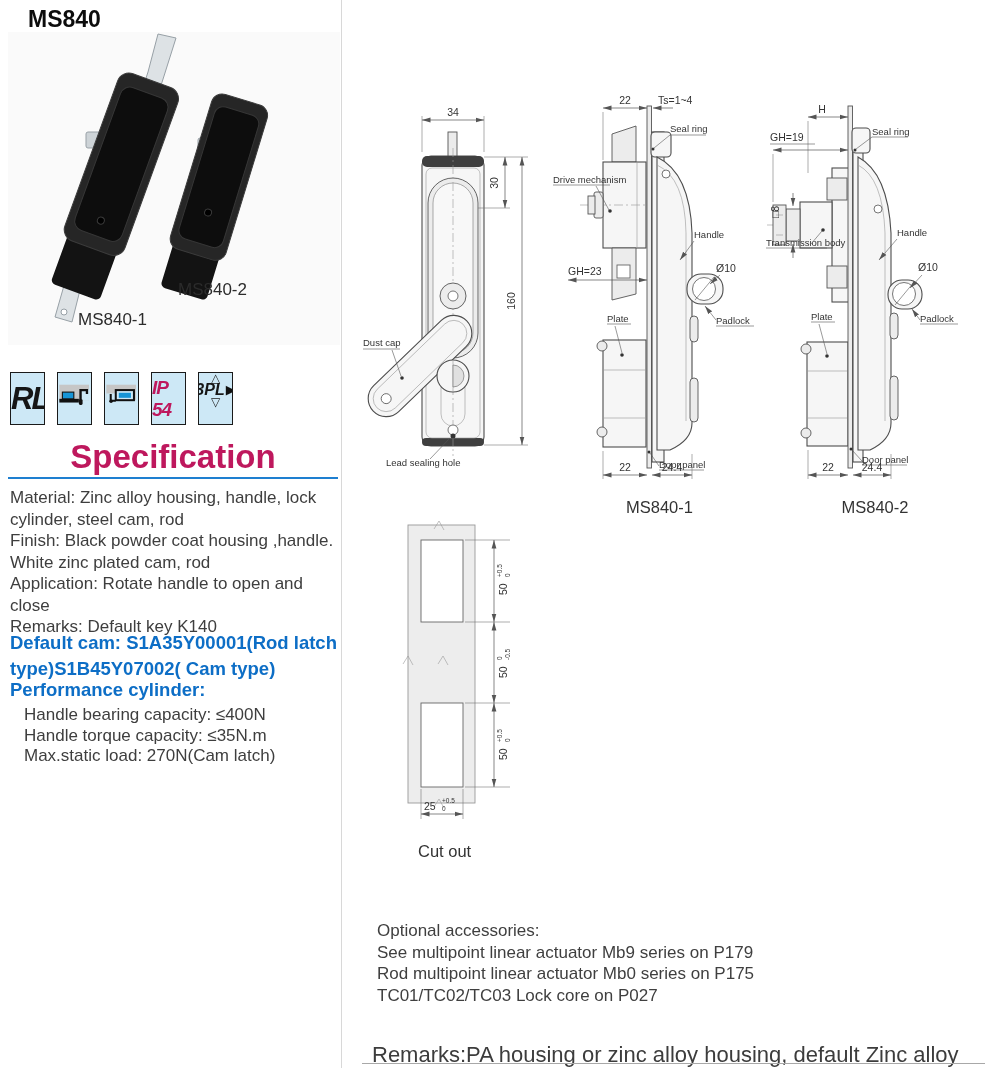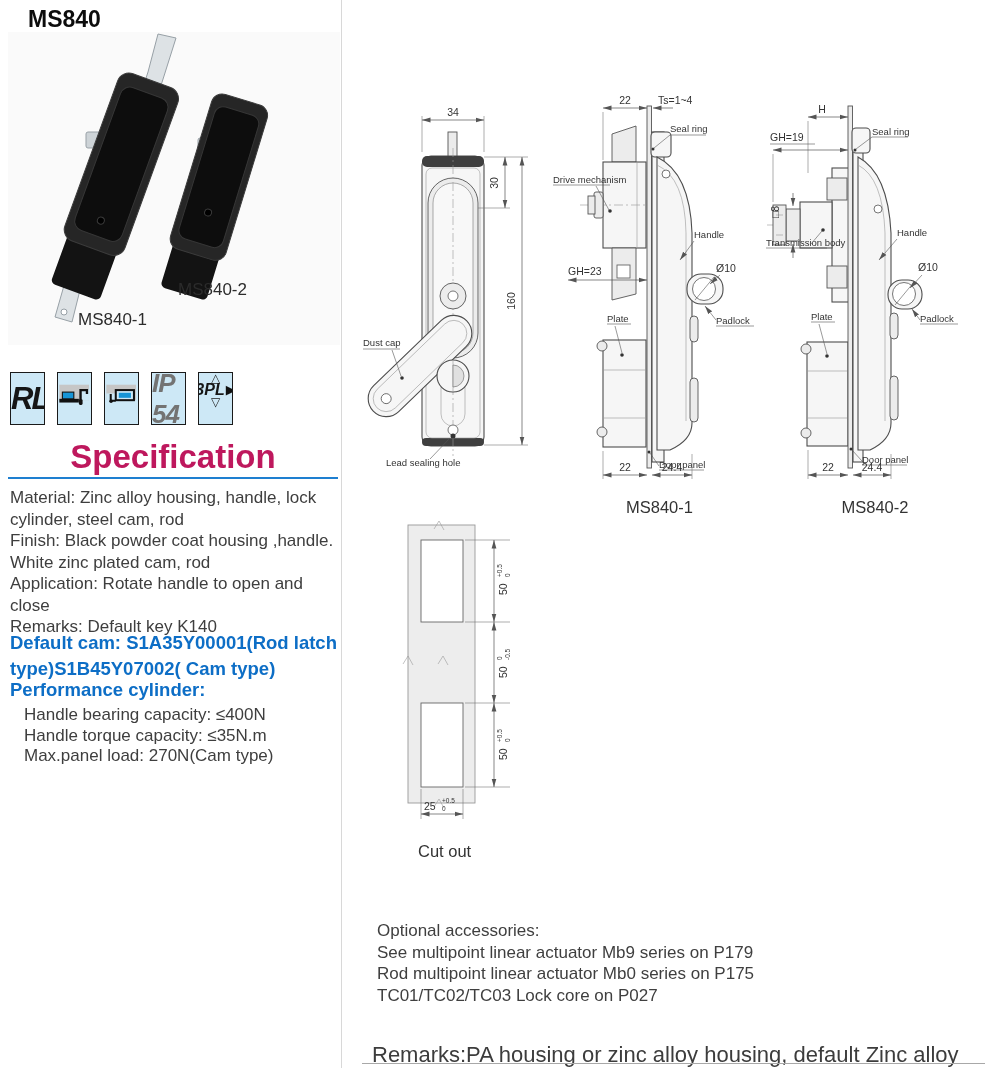--- a/index.html
+++ b/index.html
@@ -8,21 +8,21 @@
   
   .vdivider{position:absolute;left:341px;top:0;width:1px;height:1068px;background:#d8d8d8;}
   .title{position:absolute;left:28px;top:6px;font-size:23px;font-weight:bold;color:#0c0c0c;}
   .photo{position:absolute;left:8px;top:32px;width:332px;height:313px;background:#fafafa;}
   .photo svg{display:block;}
   .photo-label{font-size:17px;fill:#2b2b2b;}
   .badges{position:absolute;left:10px;top:372px;display:flex;gap:12px;}
   .badge{width:35px;height:53px;box-sizing:border-box;border:1.7px solid #1a1a1a;background:#cde8f6;
          display:flex;align-items:center;justify-content:flex-start;overflow:hidden;font-style:italic;}
   .rl-text{font-size:31px;font-weight:800;color:#161616;letter-spacing:-2px;}
-  .ip-text{font-size:26px;font-weight:800;color:#737373;letter-spacing:-1px;}
+  .ip-text{font-size:19px;font-weight:800;color:#be185d;letter-spacing:-1px;}
   .badge-3pl{flex-direction:column;line-height:1;}
   .tri{font-size:12px;color:#1a1a1a;line-height:10px;}
   .pl-row{display:flex;align-items:center;line-height:14px;}
   .pl-text{font-size:16px;font-weight:800;color:#161616;}
   .tri-right{font-size:13px;color:#111;margin-left:1px;}
   .spec-heading{position:absolute;left:8px;top:438px;width:330px;text-align:center;
                 font-size:33px;font-weight:bold;color:#be185d;}
   .spec-rule{position:absolute;left:8px;top:477px;width:330px;height:2px;background:#1e7fd0;}
   .spec-text{position:absolute;left:10px;top:487px;font-size:17px;line-height:21.5px;color:#3e3e3e;width:332px;}
   .default-cam{position:absolute;left:10px;top:630px;font-size:18.5px;font-weight:bold;
@@ -147,21 +147,21 @@
     <div>Remarks: Default key K140</div>
   </div>
   <div class="default-cam">
     <div>Default cam: S1A35Y00001(Rod latch</div>
     <div>type)S1B45Y07002( Cam type)</div>
   </div>
   <div class="perf-heading">Performance cylinder:</div>
   <div class="perf-lines">
     <div>Handle bearing capacity: ≤400N</div>
     <div>Handle torque capacity: ≤35N.m</div>
-    <div>Max.panel load: 270N(Cam type)</div>
+    <div>Max.static load: 270N(Cam latch)</div>
   </div>
 
   <svg class="drawing" style="left:362px;top:88px;" width="196" height="400" viewBox="0 0 196 400">
     <rect class="f2" x="86" y="44" width="9" height="26"></rect>
     <rect class="f1" x="60" y="68" width="62" height="290" rx="9"></rect>
     <rect x="60" y="68" width="62" height="11" rx="5" fill="#3f3f3f"></rect>
     <rect x="60" y="350" width="62" height="8" rx="4" fill="#3f3f3f"></rect>
     <rect class="t" x="64" y="80" width="54" height="270" rx="6"></rect>
     <rect class="f2" x="66" y="90" width="50" height="180" rx="25"></rect>
     <rect x="71" y="95" width="40" height="170" rx="20" fill="#f8f8f8" stroke="#888" stroke-width="0.7"></rect>

